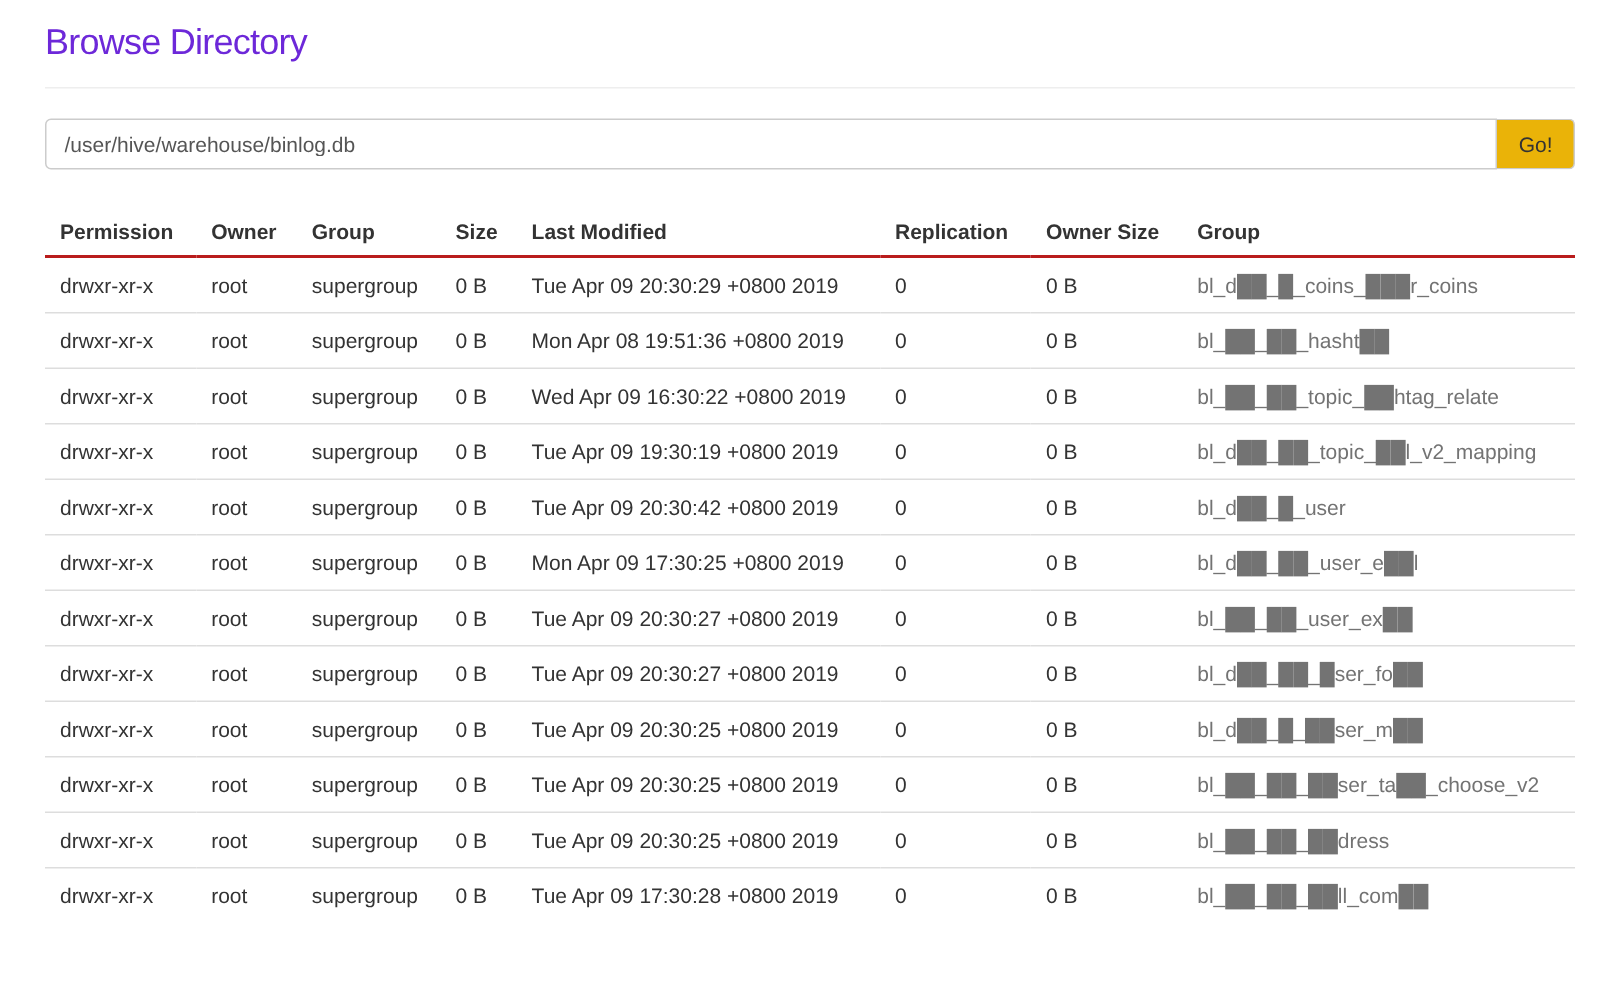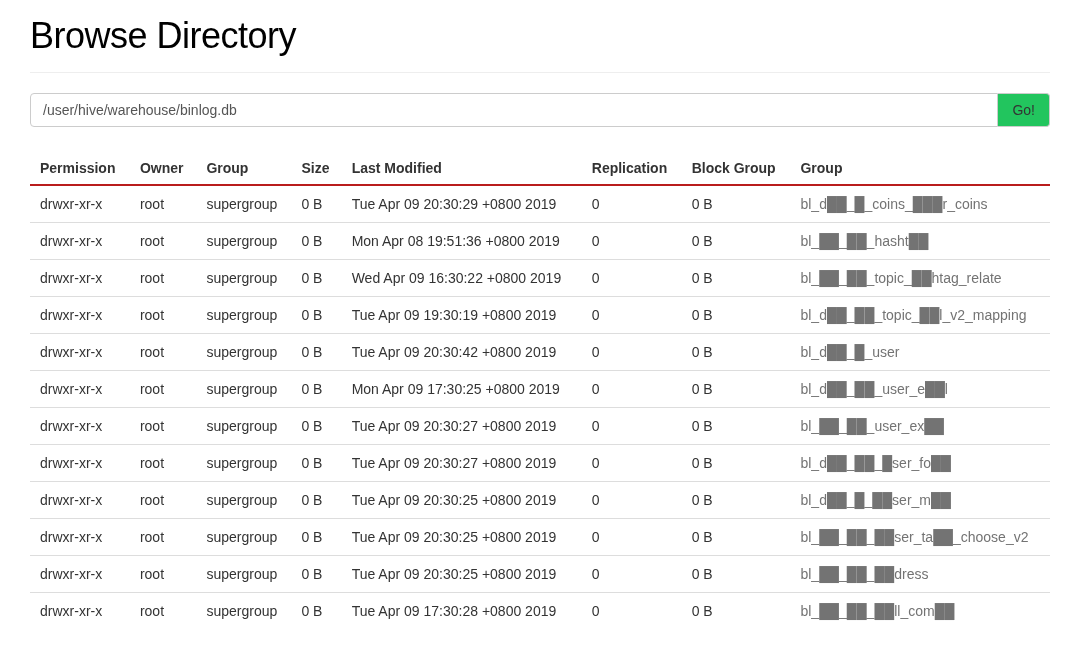--- a/index.html
+++ b/index.html
@@ -8,23 +8,23 @@
       padding: 0;
     }
     body {
       font-family: "Helvetica Neue", Helvetica, Arial, sans-serif;
       font-size: 14px;
       color: #333;
       background: #fff;
       padding: 15px 30px;
     }
     h1.page-title {
-      font-size: 36px;
+      font-size: 24px;
       font-weight: 500;
-      color: #000000;
+      color: #6d28d9;
       margin-bottom: 15px;
       letter-spacing: -0.5px;
     }
     hr.divider {
       border: none;
       border-top: 1px solid #eee;
       margin-bottom: 20px;
     }
     .input-group {
       display: flex;
@@ -40,21 +40,21 @@
       background: #fff;
       border: 1px solid #ccc;
       border-radius: 4px 0 0 4px;
       outline: none;
     }
     .go-btn {
       height: 34px;
       padding: 6px 14px;
       font-size: 14px;
       color: #333;
-      background: #22c55e;
+      background: #eab308;
       border: 1px solid #ccc;
       border-left: none;
       border-radius: 0 4px 4px 0;
       cursor: pointer;
     }
     table.listing {
       width: 100%;
       border-collapse: collapse;
     }
     table.listing th {
@@ -92,21 +92,21 @@
 
 <table class="listing">
   <thead>
     <tr>
       <th>Permission</th>
       <th>Owner</th>
       <th>Group</th>
       <th class="col-size">Size</th>
       <th>Last Modified</th>
       <th>Replication</th>
-      <th>Block Group</th>
+      <th>Owner Size</th>
       <th>Group</th>
     </tr>
   </thead>
   <tbody id="table-body">
   <tr>
         <td>drwxr-xr-x</td>
         <td>root</td>
         <td>supergroup</td>
         <td>0 B</td>
         <td>Tue Apr 09 20:30:29 +0800 2019</td>

